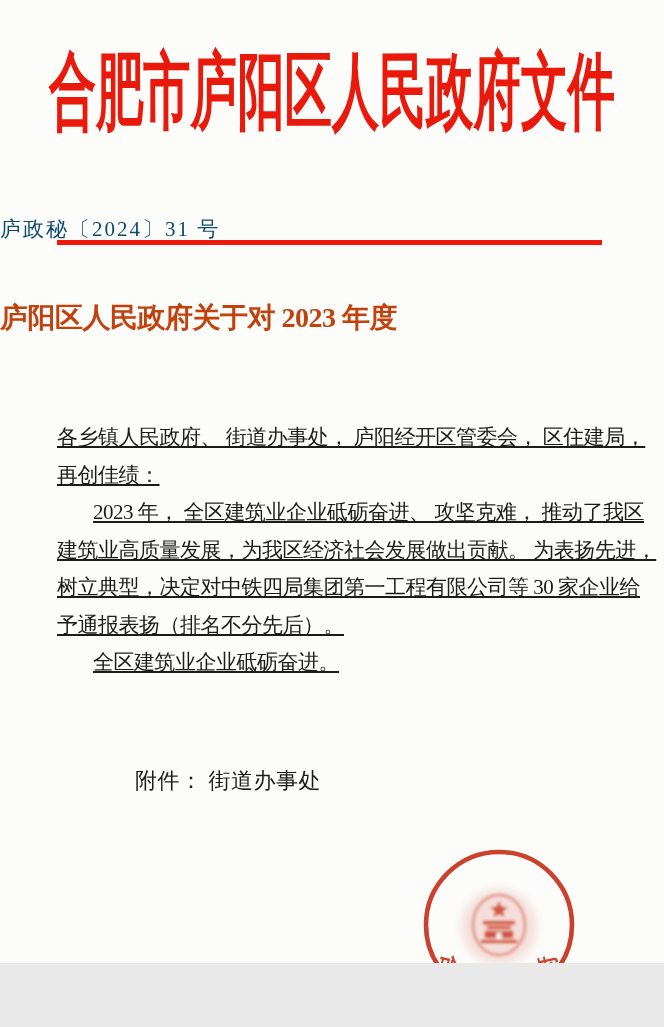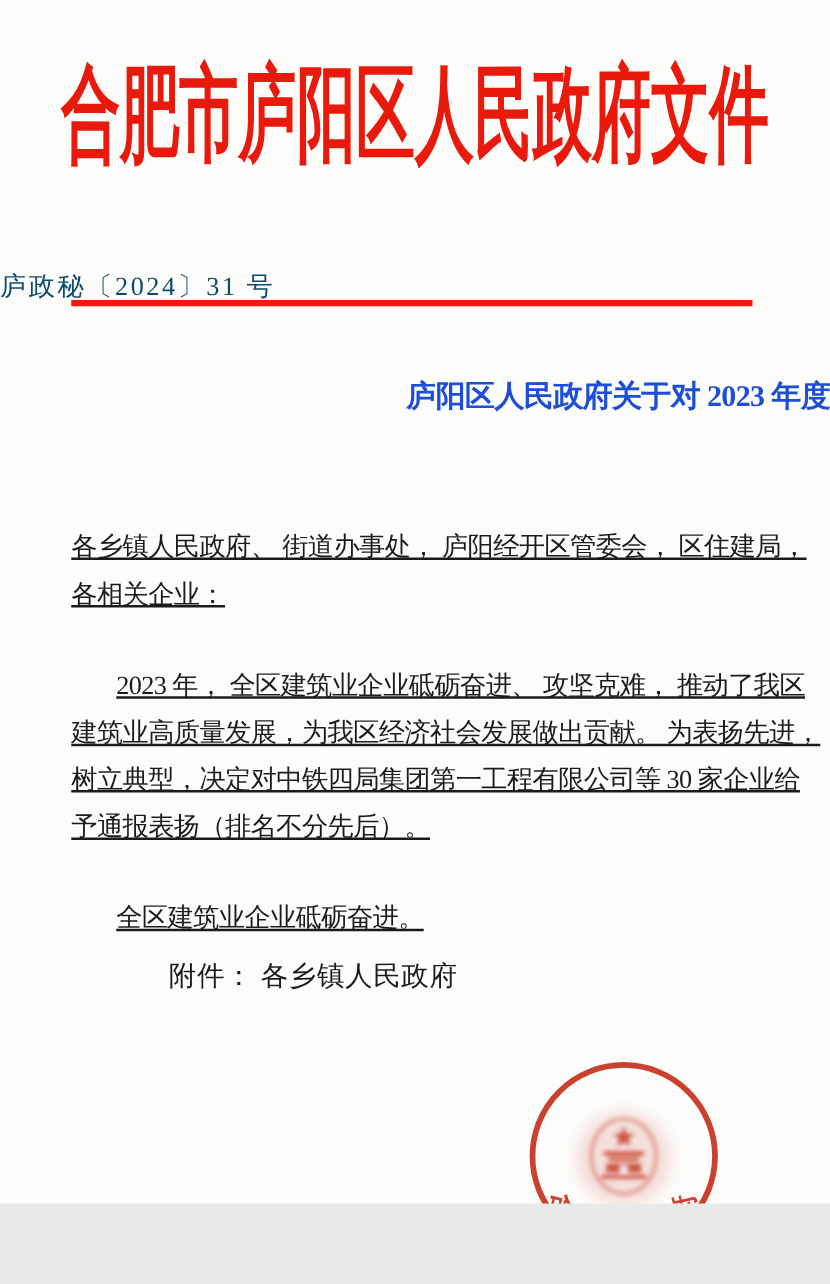--- a/index.html
+++ b/index.html
@@ -14,31 +14,31 @@
   .doc-number{
     position:absolute;left:0;top:195px;width:100%;
     font-size:21px;letter-spacing:2px;color:#0c4a6e;
     white-space:nowrap;
     margin-top:20px;
   }
   
   .red-rule{position:absolute;left:57px;top:240px;width:545px;height:5px;}
   
   .notice-title{
-    position:absolute;left:0;top:297px;width:100%;text-align:right;
-    font-size:24px;font-weight:bold;color:#1d4ed8;line-height:42px;
+    position:absolute;left:0;top:297px;width:100%;text-align:left;
+    font-size:28px;font-weight:bold;color:#c2410c;line-height:42px;
     letter-spacing:-0.5px;white-space:nowrap;
   }
   
   .body-text{
     position:absolute;left:57px;top:419px;width:557px;
     font-size:21px;line-height:37.5px;color:#1b1b1b;letter-spacing:-0.5px;text-decoration:underline;
   }
   .body-line{white-space:nowrap;}
-  .body-line.indent{padding-left:36px;margin-top:36px;}
+  .body-line.indent{padding-left:36px;}
   
   .attachment-line{
     position:absolute;left:135px;top:766px;
     font-size:22px;color:#1b1b1b;white-space:nowrap;letter-spacing:0.5px;
   }
   
   .seal-svg{position:absolute;left:419px;top:845px;z-index:1;}
   
   .issue-date{
     position:absolute;left:408px;top:969px;z-index:2;
@@ -58,29 +58,29 @@
 
   <div class="red-rule" style="background-color: rgb(238, 26, 13);"></div>
 
   <div class="notice-title">
     <div>庐阳区人民政府关于对 2023 年度</div>
   </div>
 
   <div class="body-text">
 
   <div class="body-line">各乡镇人民政府、 街道办事处， 庐阳经开区管委会， 区住建局，</div>
-      <div class="body-line">各相关企业：</div>
+      <div class="body-line">再创佳绩：</div>
       <div class="body-line indent">2023 年， 全区建筑业企业砥砺奋进、 攻坚克难， 推动了我区</div>
       <div class="body-line">建筑业高质量发展，为我区经济社会发展做出贡献。 为表扬先进，</div>
       <div class="body-line">树立典型，决定对中铁四局集团第一工程有限公司等 30 家企业给</div>
       <div class="body-line">予通报表扬（排名不分先后）。</div>
       <div class="body-line indent">全区建筑业企业砥砺奋进。</div>
     </div>
 
-  <div class="attachment-line">附件： 各乡镇人民政府</div>
+  <div class="attachment-line">附件： 街道办事处</div>
 
   <svg class="seal-svg" width="160" height="160" viewBox="0 0 160 160">
     <defs>
       <filter id="sealBlurSoft" x="-40%" y="-40%" width="180%" height="180%">
         <feGaussianBlur stdDeviation="0.6"></feGaussianBlur>
       </filter>
       <filter id="sealBlurHeavy" x="-60%" y="-60%" width="220%" height="220%">
         <feGaussianBlur stdDeviation="1.6"></feGaussianBlur>
       </filter>
       <filter id="sealBlurWash" x="-80%" y="-80%" width="260%" height="260%">

